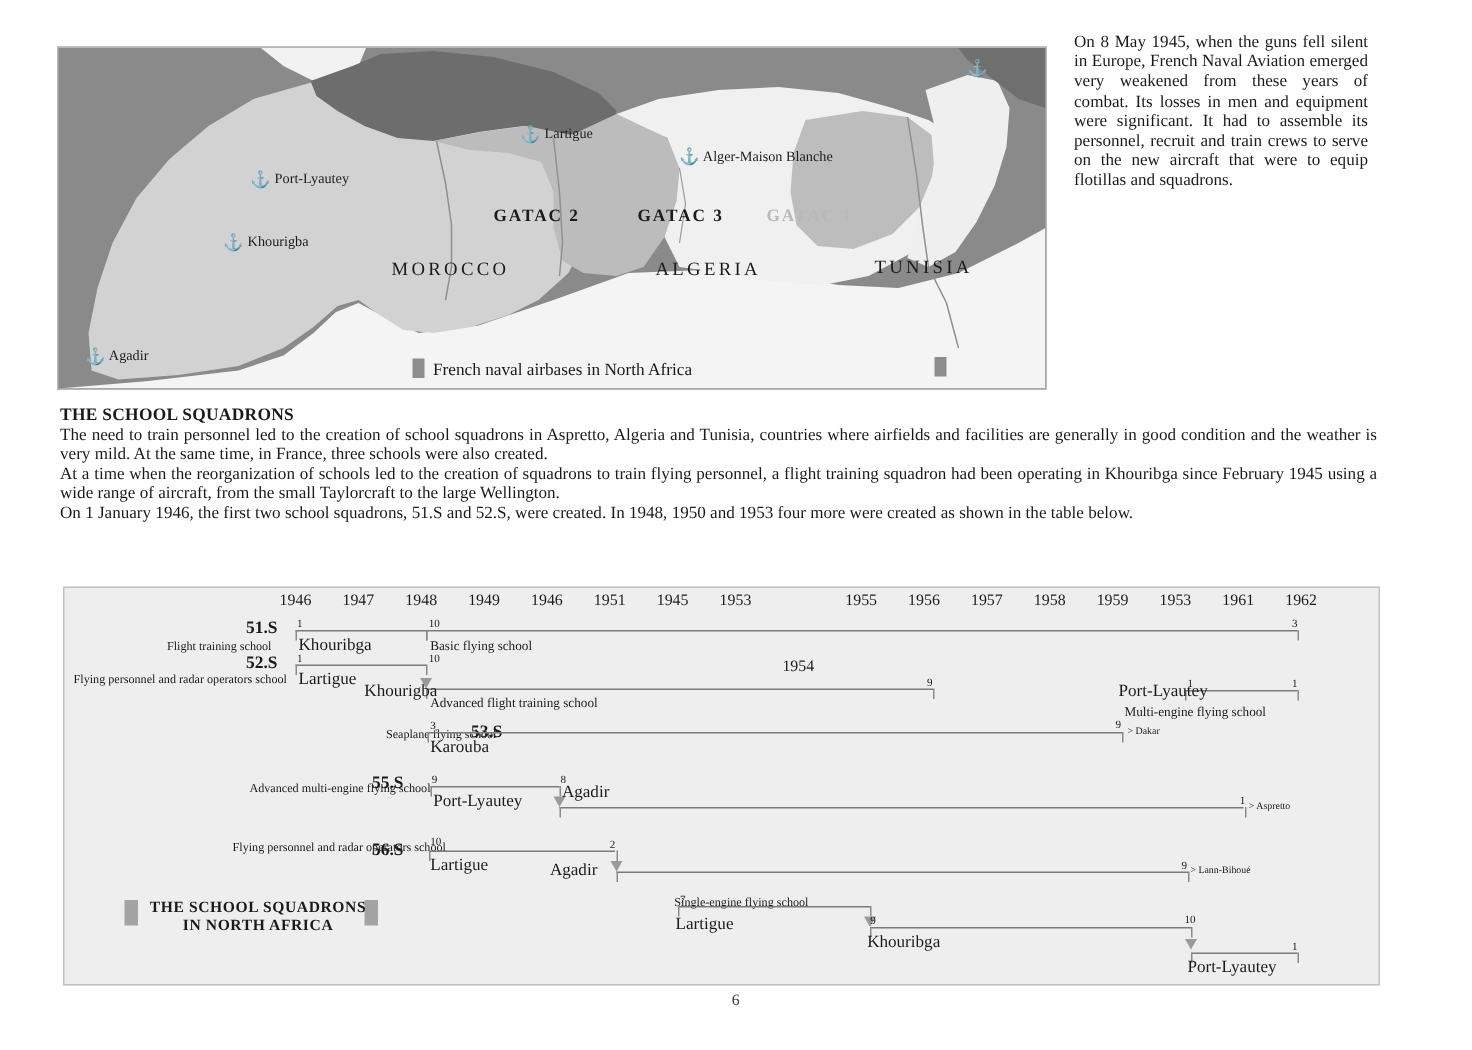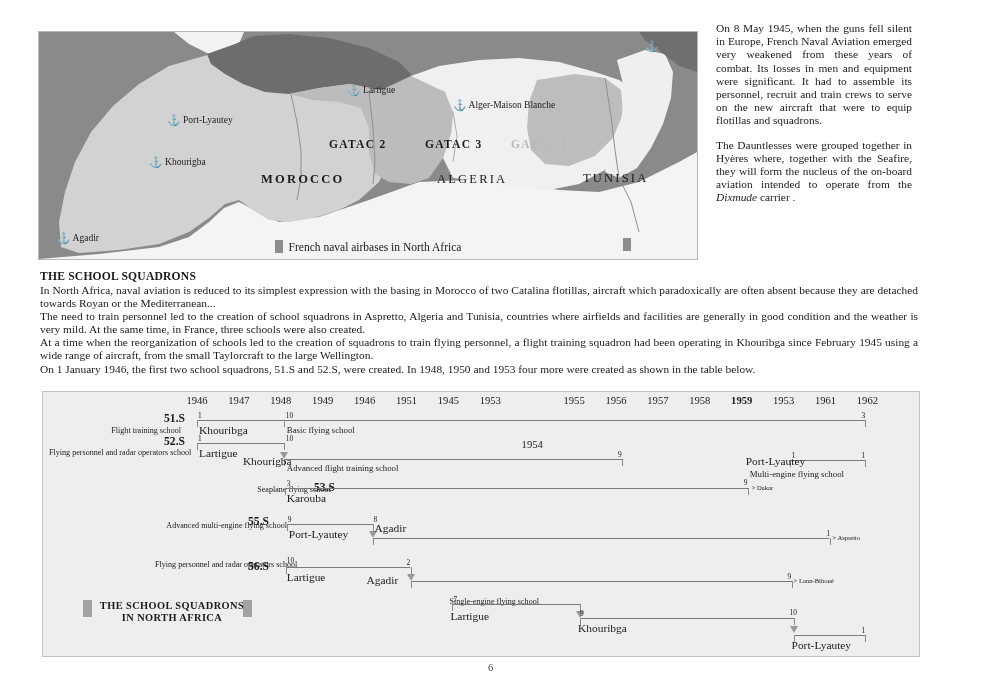--- a/index.html
+++ b/index.html
@@ -129,63 +129,61 @@
       <span>Khourigba</span>
     </div>
     <div class="mlabel mcity" style="left:18px;top:200px;">
       <span class="anchor">⚓</span>
       <span>Agadir</span>
     </div>
     <div class="mlabel mcity" style="left:606px;top:8px;">
       <span class="anchor">⚓</span>
     </div>
 
-    <div class="mlabel mcountry" style="left:222px;top:140px;font-weight:bold;">MOROCCO</div>
+    <div class="mlabel mcountry" style="left:222px;top:140px;">MOROCCO</div>
     <div class="mlabel mcountry" style="left:398px;top:140px;">ALGERIA</div>
     <div class="mlabel mcountry" style="left:544px;top:139px;">TUNISIA</div>
 
     <div class="mlabel mgatac" style="left:290px;top:106px;">GATAC 2</div>
     <div class="mlabel mgatac" style="left:386px;top:106px;">GATAC 3</div>
     <div class="mlabel mgatac faded" style="left:472px;top:106px;">GATAC 1</div>
 
     <div class="legend">
       <span class="sw"></span><span>French naval airbases in North Africa</span>
     </div>
     <div class="legend-right"></div>
   </div>
 
   <div class="rcol">
     <p>On 8 May 1945, when the guns fell silent in Europe, French Naval Aviation emerged very weakened from these years of combat. Its losses in men and equipment were significant. It had to assemble its personnel, recruit and train crews to serve on the new aircraft that were to equip flotillas and squadrons.</p>
-    <p><span>The Dauntlesses were grouped together in Hyères where, together with the Seafire, they will form the nucleus of the on-board aviation intended to operate from the </span><i>Dixmude</i><span> carrier .</span></p>
   </div>
 
   <div class="body-head">THE SCHOOL SQUADRONS</div>
   <div class="body-text">
-    <p>In North Africa, naval aviation is reduced to its simplest expression with the basing in Morocco of two Catalina flotillas, aircraft which paradoxically are often absent because they are detached towards Royan or the Mediterranean...</p>
     <p>The need to train personnel led to the creation of school squadrons in Aspretto, Algeria and Tunisia, countries where airfields and facilities are generally in good condition and the weather is very mild. At the same time, in France, three schools were also created.</p>
     <p>At a time when the reorganization of schools led to the creation of squadrons to train flying personnel, a flight training squadron had been operating in Khouribga since February 1945 using a wide range of aircraft, from the small Taylorcraft to the large Wellington.</p>
     <p>On 1 January 1946, the first two school squadrons, 51.S and 52.S, were created. In 1948, 1950 and 1953 four more were created as shown in the table below.</p>
   </div>
 
   <div class="panel">
     <div class="tl" id="tl">
         <div class="yr" style="left: 154px;">1946</div>
         <div class="yr" style="left: 195.9px;">1947</div>
         <div class="yr" style="left: 237.8px;">1948</div>
         <div class="yr" style="left: 279.7px;">1949</div>
         <div class="yr" style="left: 321.6px;">1946</div>
         <div class="yr" style="left: 363.5px;">1951</div>
         <div class="yr" style="left: 405.4px;">1945</div>
         <div class="yr" style="left: 447.3px;">1953</div>
         <div class="yr" style="left: 489.2px; margin-top: 44px;">1954</div>
         <div class="yr" style="left: 531.1px;">1955</div>
         <div class="yr" style="left: 573px;">1956</div>
         <div class="yr" style="left: 614.9px;">1957</div>
         <div class="yr" style="left: 656.8px;">1958</div>
-        <div class="yr" style="left: 698.7px; font-weight: bold;">1959</div>
+        <div class="yr" style="left: 698.7px;">1959</div>
         <div class="yr" style="left: 740.6px;">1953</div>
         <div class="yr" style="left: 782.5px;">1961</div>
         <div class="yr" style="left: 824.4px;">1962</div>
         <div class="sq" style="left: 108px; top: 20px; text-align: right; width: 34px; transform: translateX(0px);">51.S</div>
         <div class="lft" style="left: 20px; top: 34px; width: 118px;">Flight training school</div>
         <div class="bar" style="left: 154px; top: 28px; width: 86.8px;"></div>
         <div class="tick" style="left: 154px; top: 28px;"></div>
         <div class="tick" style="left: 240.8px; top: 28px;"></div>
         <div class="place" style="left: 156px; top: 32px;">Khouribga</div>
         <div class="num" style="left: 155px; top: 19px;">1</div>

